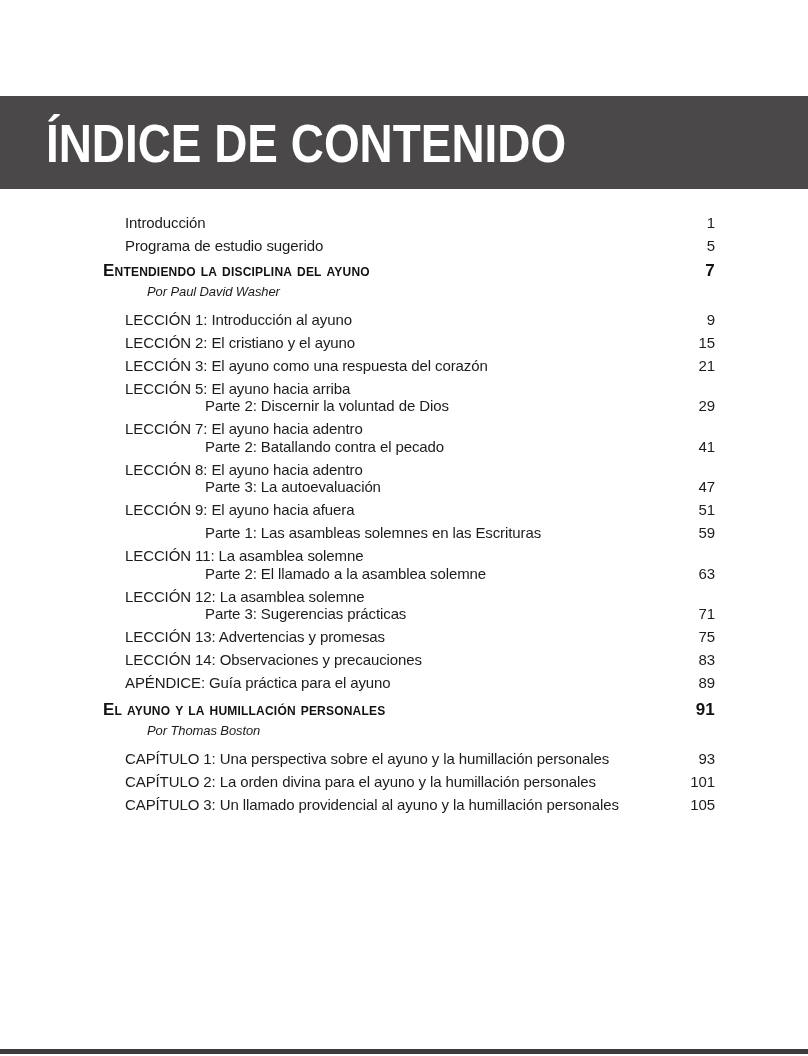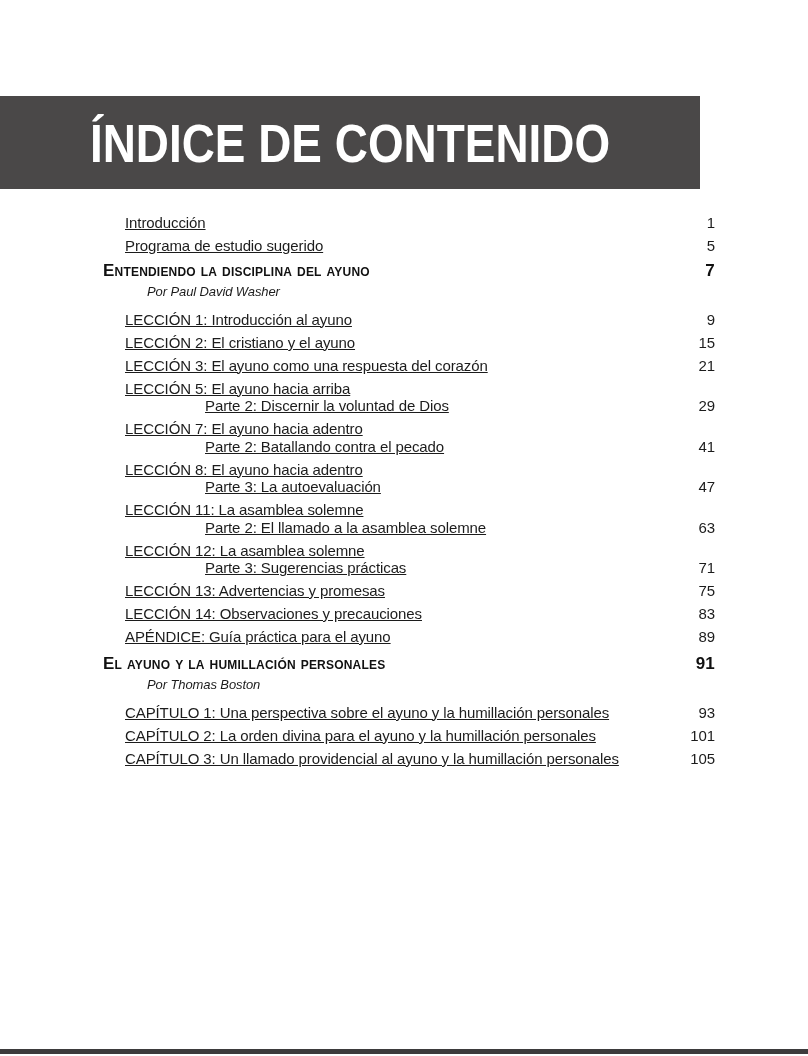--- a/index.html
+++ b/index.html
@@ -9,23 +9,23 @@
     position: relative;
     overflow: hidden;
     font-family: "Liberation Sans", sans-serif;
   }
   .page { position: absolute; inset: 0; }
 
   
   .title-band {
     position: absolute;
     left: 0; top: 96px;
-    width: 700px; height: 93px;
+    width: 808px; height: 93px;
     background: #4a4848;
-    display: flex; align-items: center; justify-content: center;
+    display: flex; align-items: center; justify-content: flex-start;
   }
   .title-band .title-text {
     color: #ffffff;
     font-size: 54px;
     font-weight: 700;
     letter-spacing: 0px;
     transform: scaleX(0.85);
     transform-origin: center;
     white-space: nowrap;
   }
@@ -35,21 +35,21 @@
     position: absolute;
     left: 103px; top: 214px;
     width: 612px;
     color: #1c1c1c;
     font-size: 15px;
     line-height: 17.5px;
     letter-spacing: -0.1px;
   }
 
   .row { display: flex; }
-  .row .label, .row .sub { flex: 1 1 auto; min-width: 0; text-decoration: underline; }
+  .row .label, .row .sub { flex: 1 1 auto; min-width: 0; }
   .pagenum { flex: 0 0 auto; text-align: right; white-space: nowrap; }
 
   .entry { margin-bottom: 5.5px; }
   .entry .row { padding-left: 22px; }
   .entry .sub-row .sub { padding-left: 80px; }
 
   .section { margin-top: 6px; }
   .section + .section { margin-top: 8px; }
 
   .section-head {
@@ -157,20 +157,31 @@
     <div class="row line1">
       <span class="label">LECCIÓN 8: El ayuno hacia adentro</span>
 
     </div>
     <div class="row sub-row line2">
       <span class="sub">Parte 3: La autoevaluación</span>
       <span class="pagenum sub-page">47</span>
     </div>
   </div>
           <div class="entry">
+    <div class="row line1">
+      <span class="label">LECCIÓN 9: El ayuno hacia afuera</span>
+      <span class="pagenum line1-page">51</span>
+    </div>
+
+  </div>
+          <div class="entry">
+    <div class="row sub-row line2">
+      <span class="sub">Parte 1: Las asambleas solemnes en las Escrituras</span>
+      <span class="pagenum sub-page">59</span>
+    </div>
   </div>
           <div class="entry">
     <div class="row line1">
       <span class="label">LECCIÓN 11: La asamblea solemne</span>
 
     </div>
     <div class="row sub-row line2">
       <span class="sub">Parte 2: El llamado a la asamblea solemne</span>
       <span class="pagenum sub-page">63</span>
     </div>

